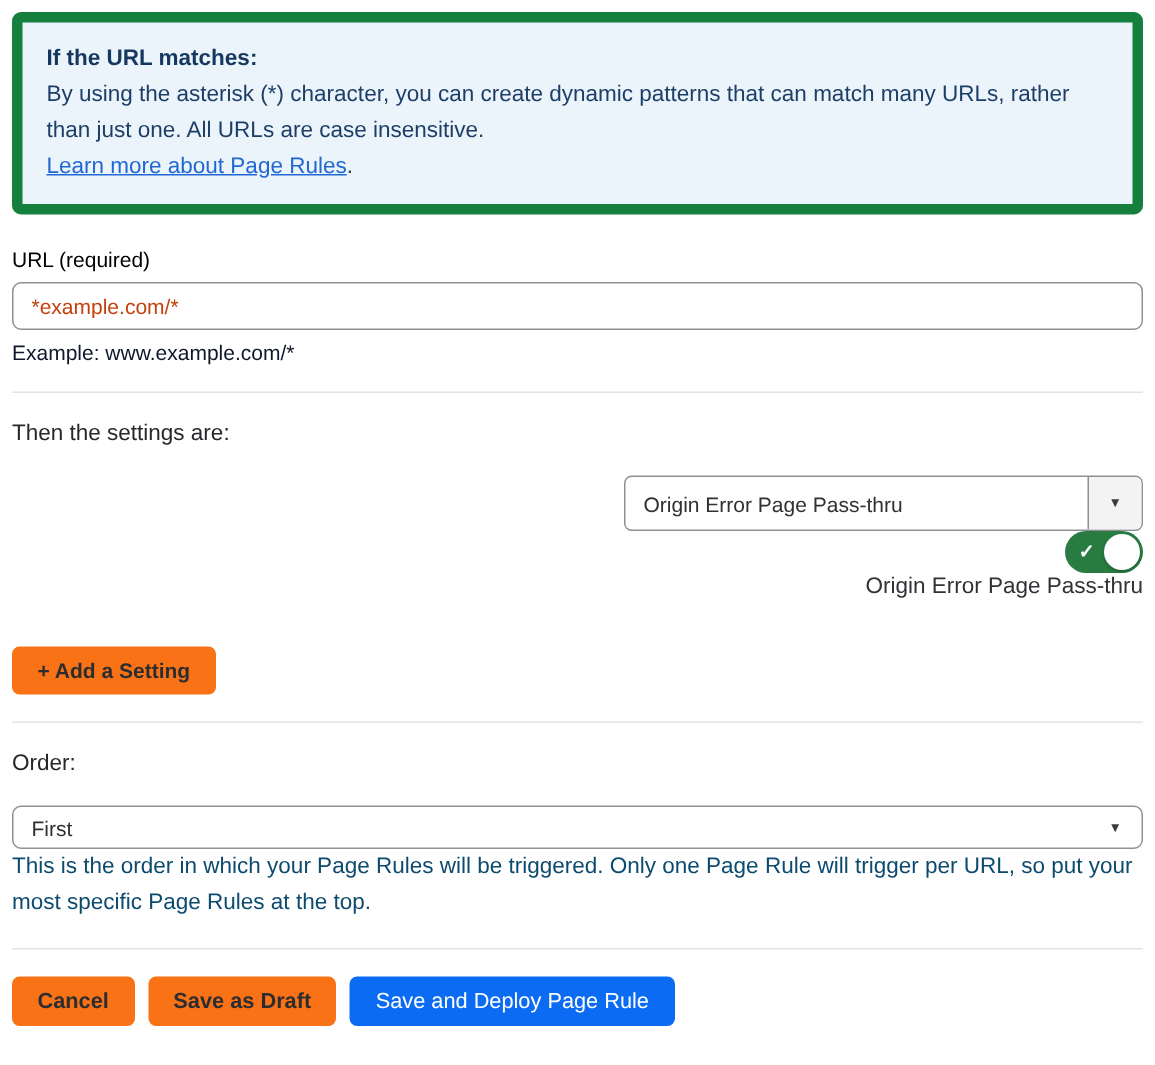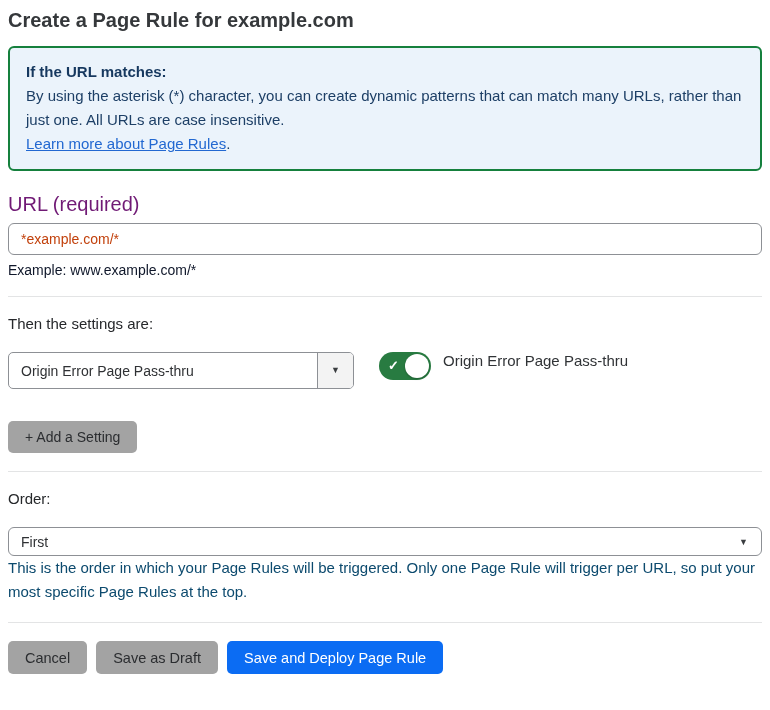--- a/index.html
+++ b/index.html
@@ -14,32 +14,32 @@
   .container { padding: 8px 8px 0 8px; }
 
   h1.page-title {
     font-size: 20px; line-height: 24px;
     font-weight: 700; color: #35383b;
     margin: 0 0 14px 0;
   }
 
   .info-box {
     background: #ebf3fb;
-    border: 2px solid #15803d;
+    border: 7px solid #15803d;
     border-radius: 6px;
     padding: 12px 16px 13px 16px;
     color: #1d3f66;
     font-size: 15px; line-height: 24px;
     margin-bottom: 22px;
   }
   .info-box .info-heading { font-weight: 700; color: #16385f; }
   .info-box a.info-link { color: #2268d1; text-decoration: underline; cursor: pointer; }
   .info-box .info-link-suffix { color: #1d3f66; }
 
-  .field-label { font-size: 20px; color: #701a75; margin: 0 0 7px 0; }
+  .field-label { font-size: 14px; color: #000000; margin: 0 0 7px 0; }
 
   .text-input {
     width: 100%; height: 32px;
     border: 1px solid #8d9095;
     border-radius: 6px;
     padding: 0 12px;
     font-size: 14px; color: #c2410c;
     font-family: "Liberation Sans", sans-serif;
     background: #fff;
     outline: none;
@@ -49,21 +49,21 @@
   hr.divider {
     border: none; border-top: 1px solid #e3e4e5;
     margin: 18px 0;
   }
 
   h2.section-heading {
     font-size: 15px; font-weight: 400; color: #26282b;
     margin: 0 0 20px 0;
   }
 
-  .settings-row { display: flex; align-items: flex-start; }
+  .settings-row { display: flex; align-items: flex-end; flex-direction: column; }
 
   .split-select {
     display: flex; align-items: stretch;
     width: 346px; height: 37px;
     border: 1px solid #8d9095;
     border-radius: 5px;
     background: #fff;
     cursor: pointer;
     overflow: hidden;
   }
@@ -100,21 +100,21 @@
   }
   .toggle-text { font-size: 15px; color: #303336; margin-left: 12px; }
 
   .btn {
     display: inline-flex; align-items: center; justify-content: center;
     height: 33px; padding: 0 17px;
     border: none; border-radius: 5px;
     font-family: "Liberation Sans", sans-serif;
     font-size: 14.5px; cursor: pointer;
   }
-  .btn-gray { background: #a3a3a3; color: #2b2d30; }
+  .btn-gray { background: #f97316; color: #2b2d30; font-weight: bold; }
   .btn-blue { background: #0b6cf3; color: #ffffff; }
   .add-setting-btn { margin-top: 32px; height: 32px; font-size: 14px; }
 
   .full-select {
     position: relative;
     width: 100%; height: 29px;
     border: 1px solid #8d9095;
     border-radius: 6px;
     background: #fff;
     display: flex; align-items: center;
@@ -126,21 +126,20 @@
 
   .order-helper { font-size: 15px; line-height: 24px; color: #0c4a6e; margin-top: 0; }
 
   .actions-row { display: flex; gap: 9px; margin-top: 14px; }
 </style>
 </head>
 <body>
 
 <div class="container">
 
-  <h1 class="page-title">Create a Page Rule for example.com</h1>
 
   <div class="info-box">
     <div class="info-heading">If the URL matches:</div>
     <div class="info-body">By using the asterisk (*) character, you can create dynamic patterns that can match many URLs, rather than just one. All URLs are case insensitive.</div>
     <div><a class="info-link">Learn more about Page Rules</a><span class="info-link-suffix">.</span></div>
   </div>
 
   <div class="field-label">URL (required)</div>
   <input class="text-input" type="text" value="*example.com/*" style="">
   <div class="helper-text">Example: www.example.com/*</div>

